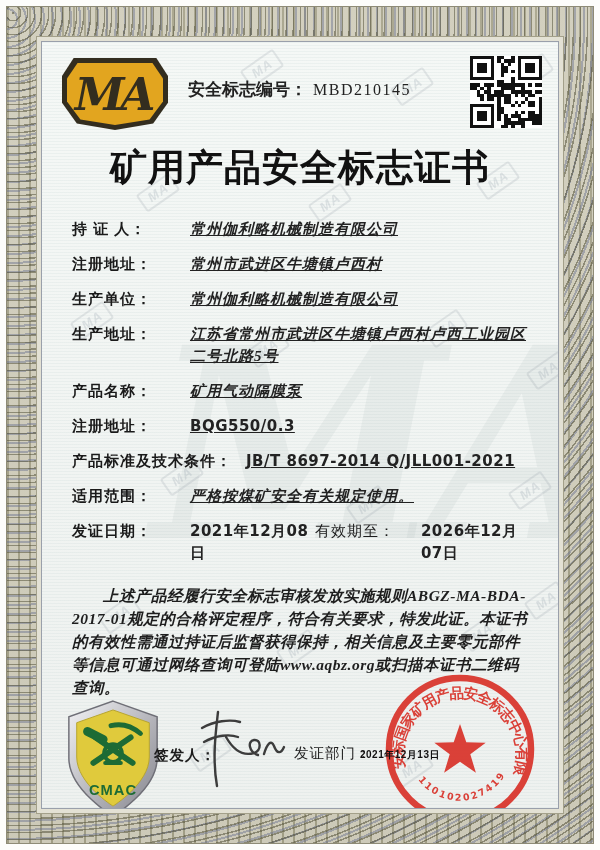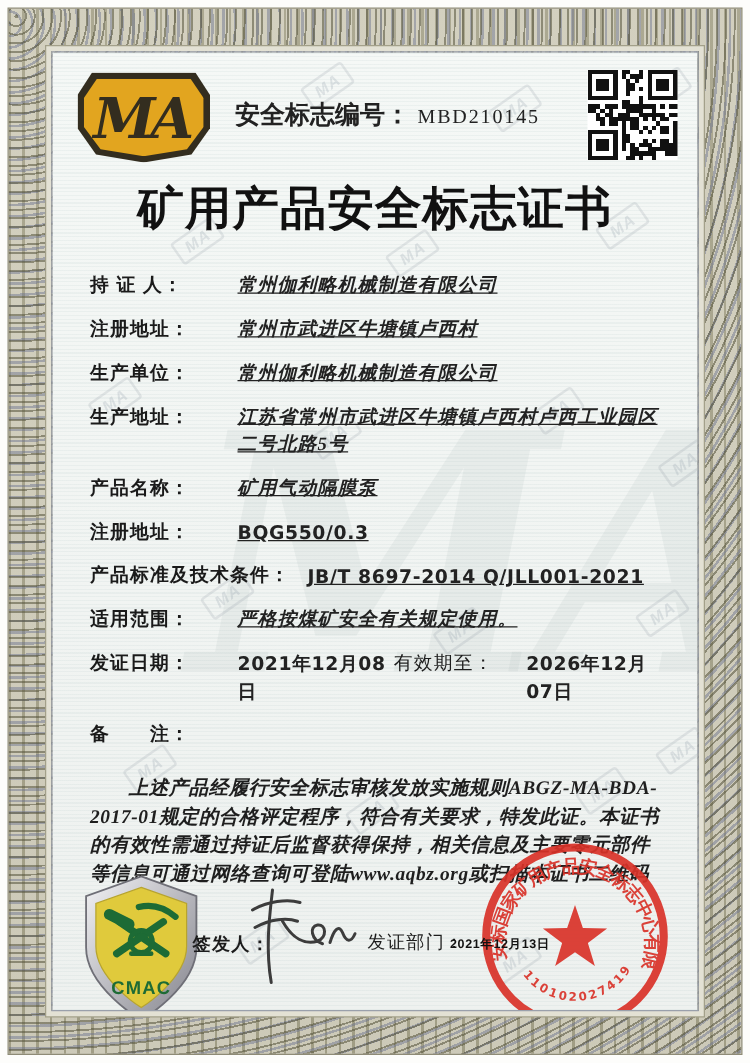--- a/index.html
+++ b/index.html
@@ -43,21 +43,21 @@
   .hdr{display:flex;align-items:flex-start;margin:16px 16px 0 20px;}
   .ma-badge{width:106px;height:72px;position:relative;flex:0 0 auto;}
   .ma-outer,.ma-inner{
     position:absolute;
     clip-path:polygon(11% 0,89% 0,100% 25%,100% 62%,86% 91%,50% 100%,14% 91%,0 62%,0 25%);
   }
   .ma-outer{inset:0;background:#332d1f;}
   .ma-inner{inset:5px;background:#e2a51f;display:flex;align-items:center;justify-content:center;}
   .ma-inner span{font:italic 900 45px/1 "DejaVu Serif",serif;color:#332d1f;letter-spacing:-4px;padding-right:4px;}
   .hdr-mid{flex:1;padding:20px 0 0 20px;white-space:nowrap;}
-  .certno-label{font-size:20px;font-weight:bold;color:#222;}
+  .certno-label{font-size:17px;font-weight:bold;color:#222;}
   .certno{font:16px "Liberation Serif","DejaVu Serif",serif;letter-spacing:1.5px;color:#222;margin-left:6px;}
   .qr{flex:0 0 auto;width:72px;height:72px;background:#fff;margin-top:-2px;}
   
   .title{
     text-align:center;margin-top:14px;
     font:bold 37px/1.3 "Liberation Serif","DejaVu Serif",serif;
     color:#111;letter-spacing:1px;
   }
   
   .fields{margin:26px 24px 0 30px;font-size:15px;}
@@ -309,24 +309,20 @@
         <div class="frow">
           <span class="flabel">适用范围：</span>
           <span class="fval v-kai">严格按煤矿安全有关规定使用。</span>
         </div>
         <div class="vrow">
           <span class="flabel">发证日期：</span>
           <span class="vv v-code">2021年12月08日</span>
           <span class="flabel2">有效期至：</span>
           <span class="v-code" style="margin-left:14px;">2026年12月07日</span>
         </div>
-        <div class="frow">
-          <span class="flabel">备　　注：</span>
-          <span class="fval v-kai"></span>
-        </div>
       </div>
 
       <div class="para">上述产品经履行安全标志审核发放实施规则ABGZ-MA-BDA-2017-01规定的合格评定程序，符合有关要求，特发此证。本证书的有效性需通过持证后监督获得保持，相关信息及主要零元部件等信息可通过网络查询可登陆www.aqbz.org或扫描本证书二维码查询。</div>
 
       <svg class="shield" width="102" height="122" viewBox="0 0 104 124">
         <defs>
           <linearGradient id="sg" x1="0" y1="0" x2="1" y2="1">
             <stop offset="0" stop-color="#f3f3f5"></stop>
               <stop offset=".5" stop-color="#b9b9bf"></stop>
               <stop offset="1" stop-color="#84848c"></stop>

